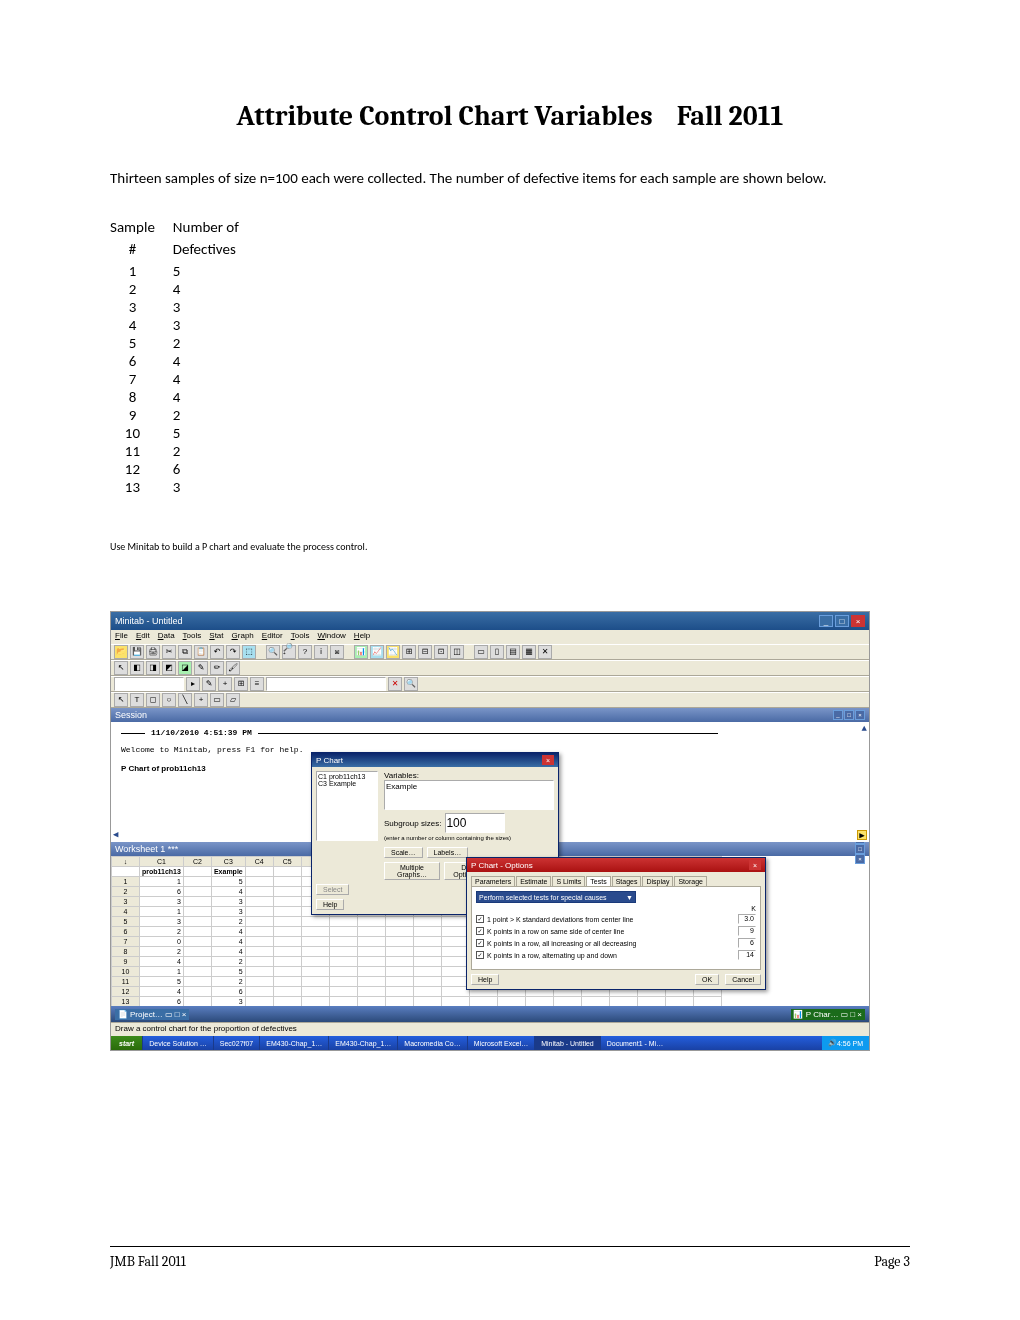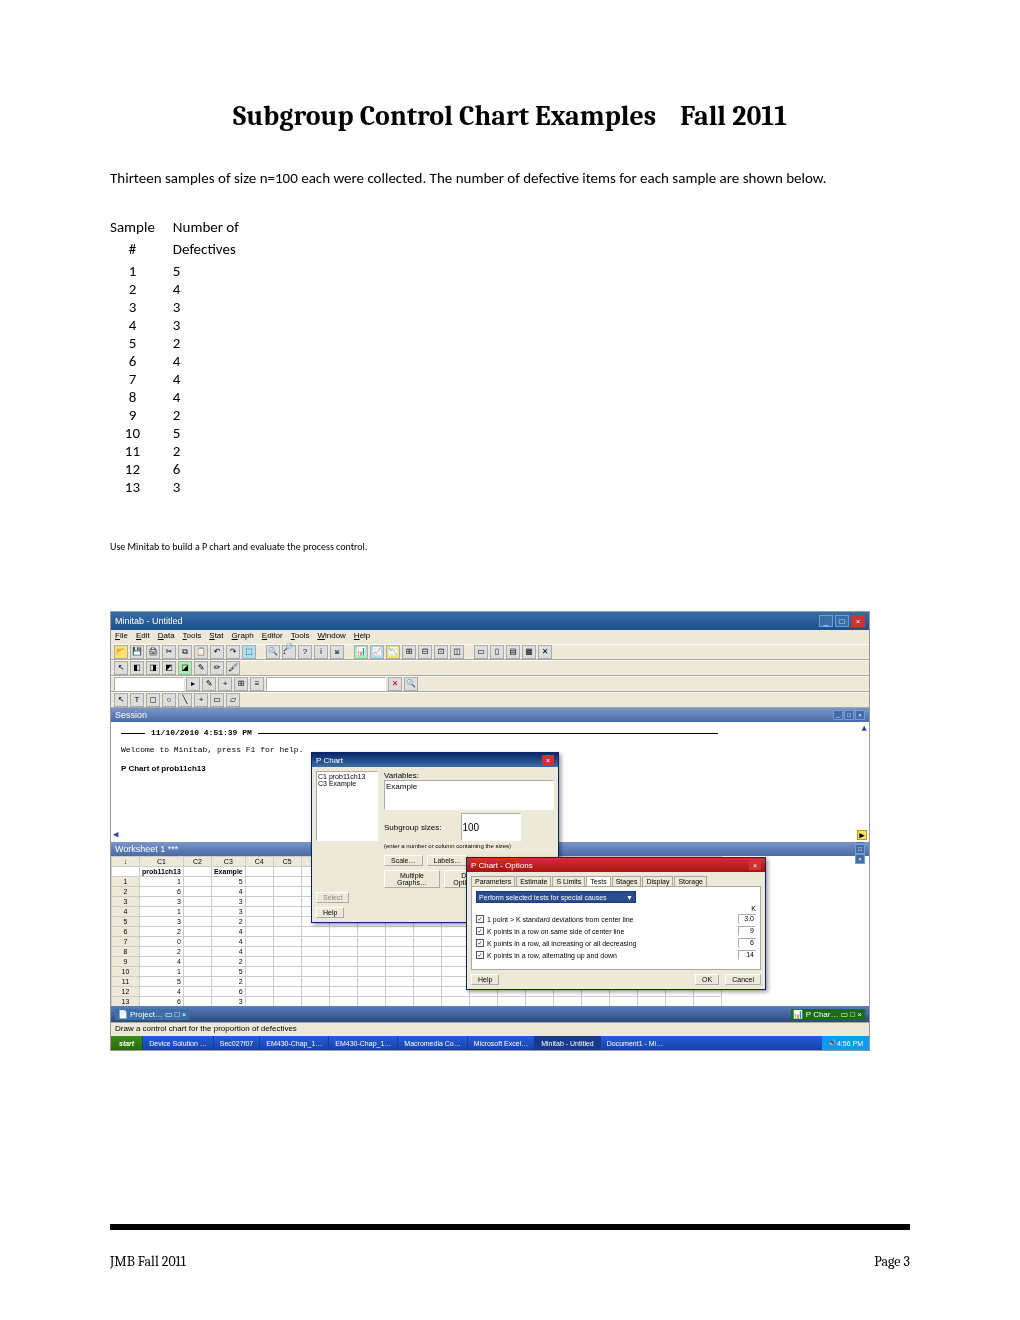--- a/index.html
+++ b/index.html
@@ -72,44 +72,44 @@
     
     .dlg { position: absolute; background: #ece9d8; border: 1px solid #0a246a; box-shadow: 2px 2px 4px rgba(0,0,0,.4); font-size: 8px; }
     .dlg-title { height: 14px; background: linear-gradient(#0a246a,#3a6ea5); color: #fff; padding: 0 4px; display: flex; align-items: center; justify-content: space-between; }
     .dlg-btn-close { width: 12px; height: 10px; background: #c33; color: #fff; display: flex; align-items: center; justify-content: center; font-size: 7px; }
     .dlg-body { padding: 4px; }
     .dlg-list { background: #fff; border: 1px inset #fff; width: 62px; height: 70px; padding: 1px; font-size: 7px; }
     .dlg-row { display: flex; gap: 6px; margin-bottom: 4px; align-items: flex-start; }
     .dlg-var { flex: 1; }
     .dlg-var-box { background: #fff; border: 1px inset #fff; height: 30px; padding: 1px; margin-bottom: 3px; }
     .dlg-sg { display: flex; align-items: center; gap: 4px; margin-bottom: 2px; }
-    .dlg-sg input { width: 60px; height: 28px; font-size: 10px; border: 1px inset #fff; margin-left: 16px; }
+    .dlg-sg input { width: 60px; height: 20px; font-size: 12px; border: 1px inset #fff; }
     .dlg-note { font-size: 6px; color: #000; }
     .dlg-btns { display: flex; gap: 4px; margin-top: 4px; }
     .btn { background: #ece9d8; border: 1px outset #fff; padding: 1px 6px; font-size: 7px; }
     .btn.disabled { color: #888; }
     .dlg1 { top: 140px; left: 200px; width: 248px; }
     .dlg2 { top: 245px; left: 355px; width: 300px; }
     .tabs { display: flex; font-size: 7px; }
     .tab { background: #ece9d8; border: 1px solid #aca899; border-bottom: none; padding: 1px 3px; margin-right: 1px; }
     .tab.active { background: #fff; }
     .tabbody { background: #fff; border: 1px solid #aca899; padding: 4px; height: 84px; }
     .dropdown { background: #2a4b8d; color: #fff; border: 1px solid #1a3a7a; padding: 0 2px; display: flex; justify-content: space-between; width: 160px; height: 12px; font-size: 7px; align-items: center; }
     .cb-row { display: flex; align-items: center; gap: 3px; margin: 2px 0; font-size: 7px; }
     .cb { width: 8px; height: 8px; border: 1px solid #555; background: #fff; display: flex; align-items: center; justify-content: center; font-size: 6px; line-height: 1; }
     .k-box { width: 18px; height: 10px; border: 1px inset #fff; background: #fff; font-size: 7px; text-align: right; padding: 0 1px; margin-left: auto; }
     .dlg2-bot { display: flex; justify-content: space-between; padding: 4px; align-items: center; }
 
-    .footer { position: absolute; bottom: 50px; left: 110px; right: 110px; border-top: 6px solid #000000; padding-top: 23px; font-family: Cambria, Georgia, serif; font-size: 14px; display: flex; justify-content: space-between; }
+    .footer { position: absolute; bottom: 50px; left: 110px; right: 110px; border-top: 1px solid #000000; padding-top: 6px; font-family: Cambria, Georgia, serif; font-size: 14px; display: flex; justify-content: space-between; }
   </style>
 </head>
 <body>
 
 <h1 class="title">
-  <span>Subgroup Control Chart Examples</span><span class="title-gap"> </span><span>Fall 2011</span>
+  <span>Attribute Control Chart Variables</span><span class="title-gap"> </span><span>Fall 2011</span>
 </h1>
 
 <p class="intro">Thirteen samples of size n=100 each were collected. The number of defective items for each sample are shown below.</p>
 
 <table class="data-table">
   <thead>
     <tr>
       <th>Sample</th>
       <th>Number of</th>
     </tr>

